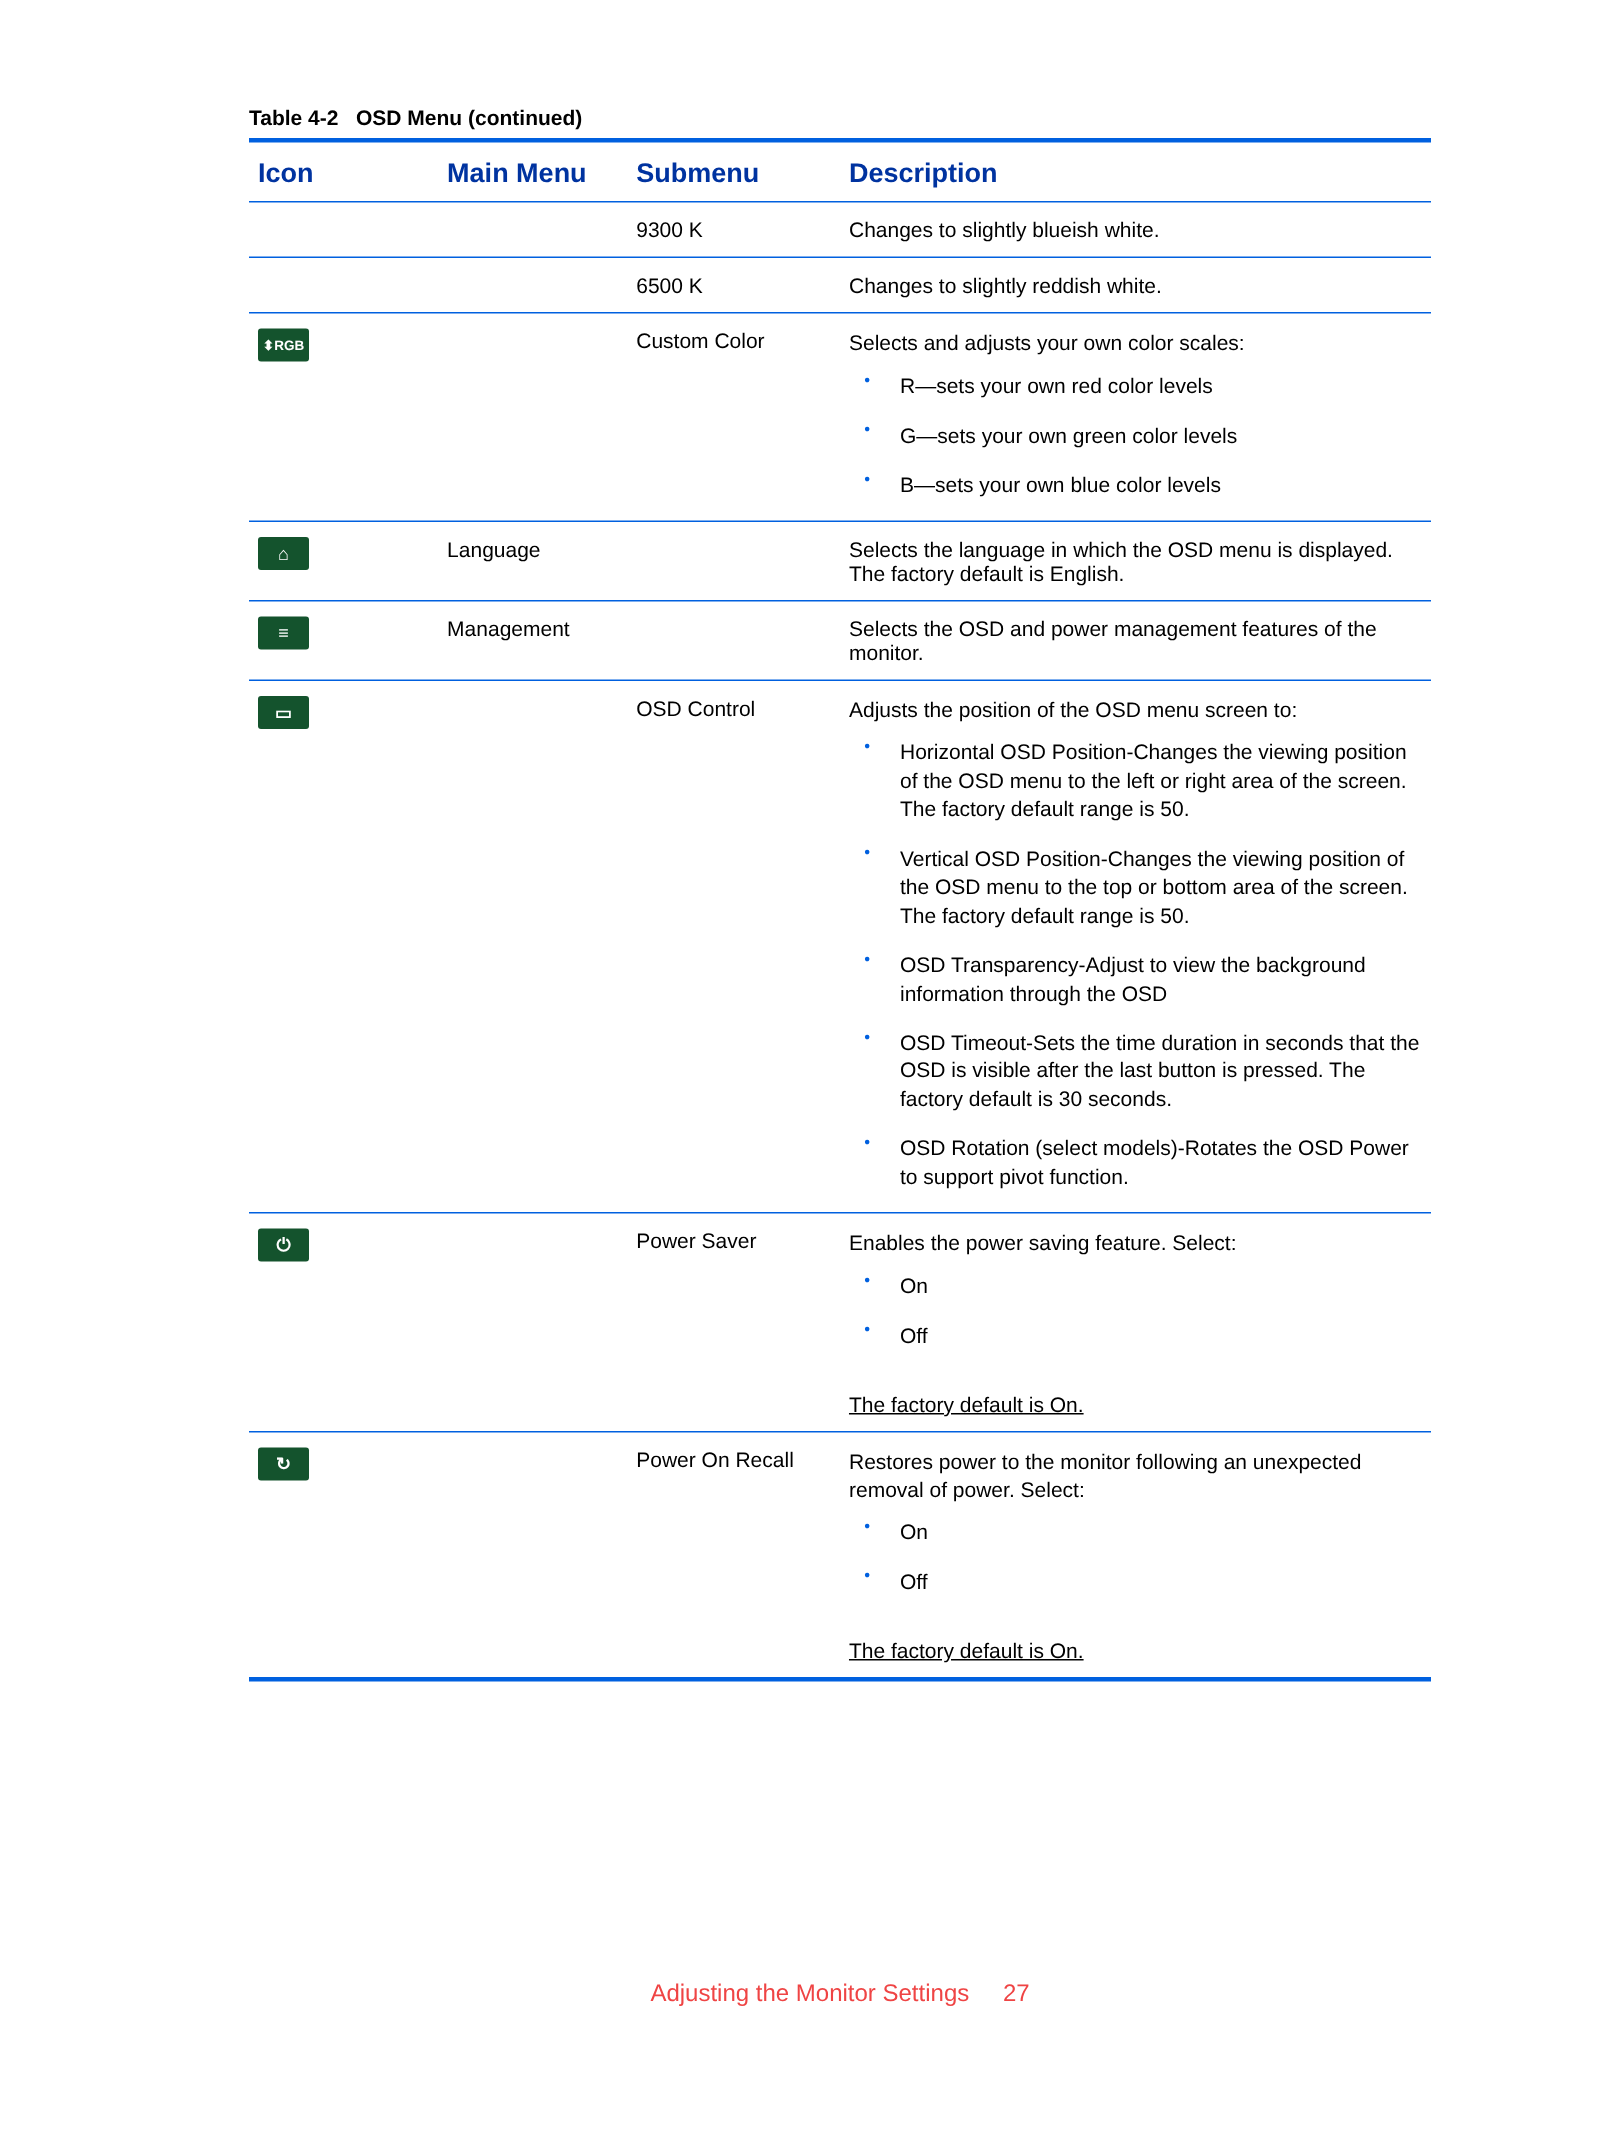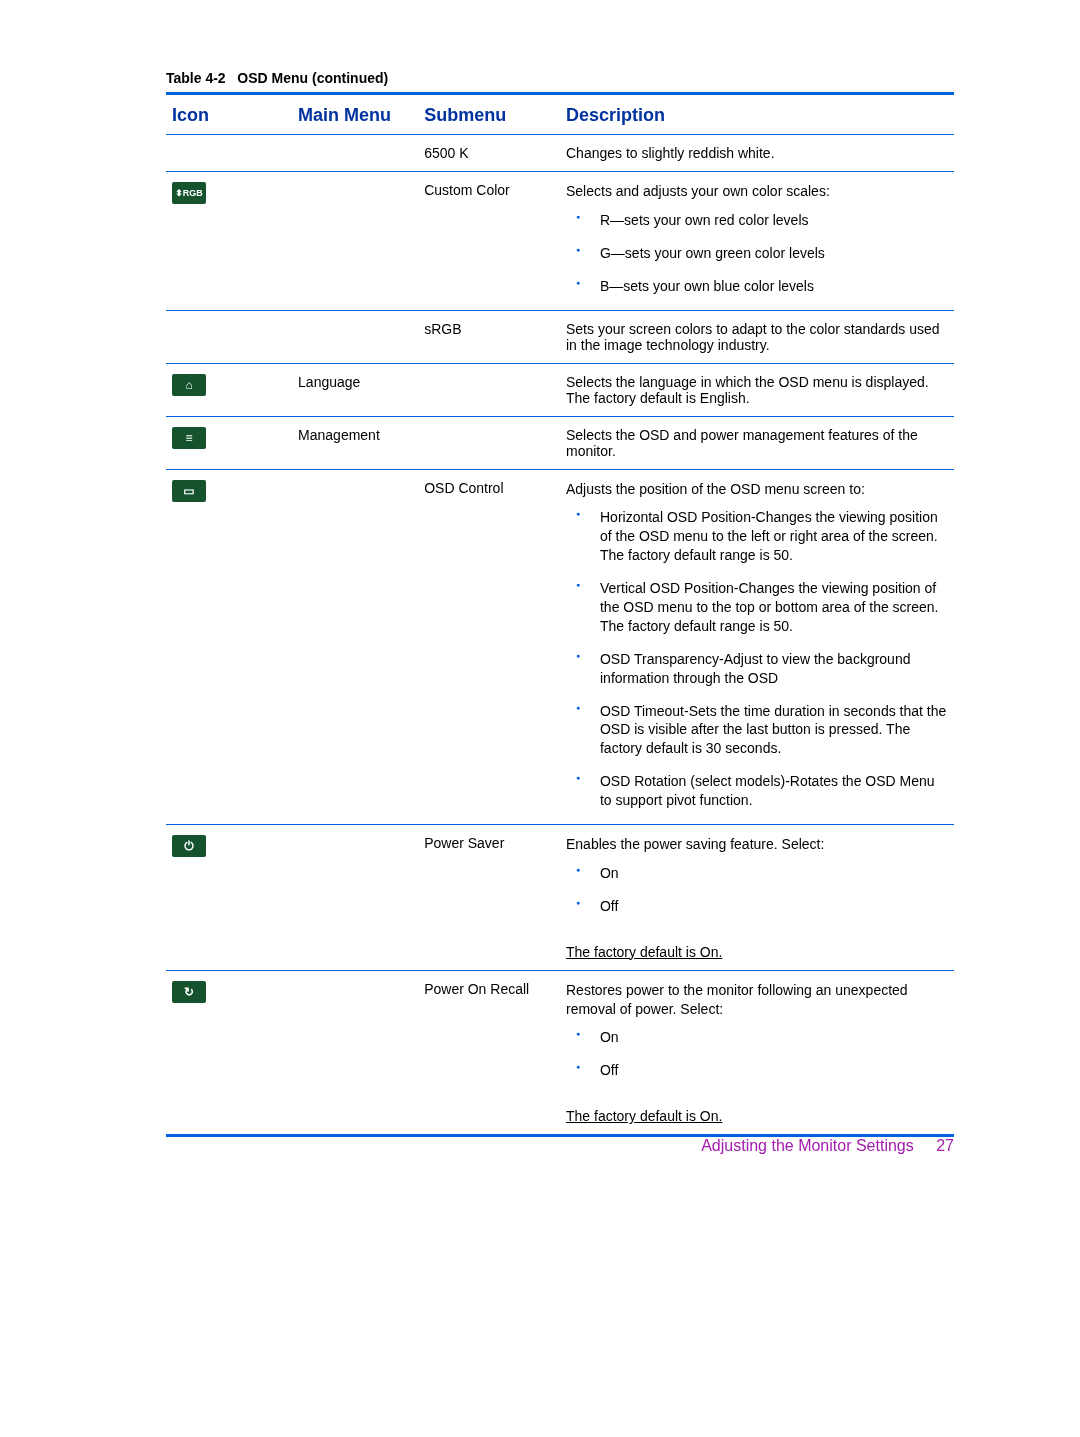--- a/index.html
+++ b/index.html
@@ -71,23 +71,24 @@
     height: 22px;
     background: #14532d;
     color: #fff;
     text-align: center;
     line-height: 22px;
     font-size: 12px;
     font-weight: bold;
     border-radius: 2px;
   }
   .footer {
-    text-align: right;
+    margin-top: 200px;
+    text-align: center;
     font-size: 16px;
-    color: #a21caf;
+    color: #ef4444;
   }
   .footer .pnum { margin-left: 18px; }
   .nowrap { white-space: normal; }
   .desc-lead { display: block; margin-bottom: 4px; line-height: 1.35; }
   .desc-tail { display: block; margin-top: 28px; text-decoration: underline; }
 </style>
 </head>
 <body>
 
 <div class="page">
@@ -114,20 +115,26 @@
         <th>Description</th>
       </tr>
     </thead>
     <tbody>
       <tr>
           <td colspan="4" style="padding:0;">
             <hr class="blue-thin">
           </td>
         </tr>
 
+      <tr class="row-divider">
+        <td></td>
+        <td></td>
+        <td>9300 K</td>
+        <td class="desc">Changes to slightly blueish white.</td>
+      </tr>
 
       <tr class="row-divider">
         <td></td>
         <td></td>
         <td>6500 K</td>
         <td class="desc">Changes to slightly reddish white.</td>
       </tr>
 
       <tr class="row-divider">
         <td>
@@ -138,26 +145,20 @@
         <td class="desc nowrap">
           <span class="desc-lead">Selects and adjusts your own color scales:</span>
           <ul>
             <li>R—sets your own red color levels</li>
             <li>G—sets your own green color levels</li>
             <li style="margin-bottom:4px;">B—sets your own blue color levels</li>
           </ul>
         </td>
       </tr>
 
-      <tr class="row-divider">
-        <td></td>
-        <td></td>
-        <td>sRGB</td>
-        <td class="desc">Sets your screen colors to adapt to the color standards used in the image technology industry.</td>
-      </tr>
 
       <tr class="row-divider">
         <td><span class="icon-box">⌂</span></td>
         <td>Language</td>
         <td></td>
         <td class="desc">Selects the language in which the OSD menu is displayed. The factory default is English.</td>
       </tr>
 
       <tr class="row-divider">
         <td><span class="icon-box">≡</span></td>
@@ -170,21 +171,21 @@
         <td><span class="icon-box">▭</span></td>
         <td></td>
         <td>OSD Control</td>
         <td class="desc">
           <span class="desc-lead">Adjusts the position of the OSD menu screen to:</span>
           <ul>
             <li>Horizontal OSD Position-Changes the viewing position of the OSD menu to the left or right area of the screen. The factory default range is 50.</li>
             <li>Vertical OSD Position-Changes the viewing position of the OSD menu to the top or bottom area of the screen. The factory default range is 50.</li>
             <li>OSD Transparency-Adjust to view the background information through the OSD</li>
             <li>OSD Timeout-Sets the time duration in seconds that the OSD is visible after the last button is pressed. The factory default is 30 seconds.</li>
-            <li style="margin-bottom:4px;">OSD Rotation (select models)-Rotates the OSD Menu to support pivot function.</li>
+            <li style="margin-bottom:4px;">OSD Rotation (select models)-Rotates the OSD Power to support pivot function.</li>
           </ul>
         </td>
       </tr>
 
       <tr class="row-divider">
         <td><span class="icon-box">⏻</span></td>
         <td></td>
         <td>Power Saver</td>
         <td class="desc">
           <span class="desc-lead">Enables the power saving feature. Select:</span>

